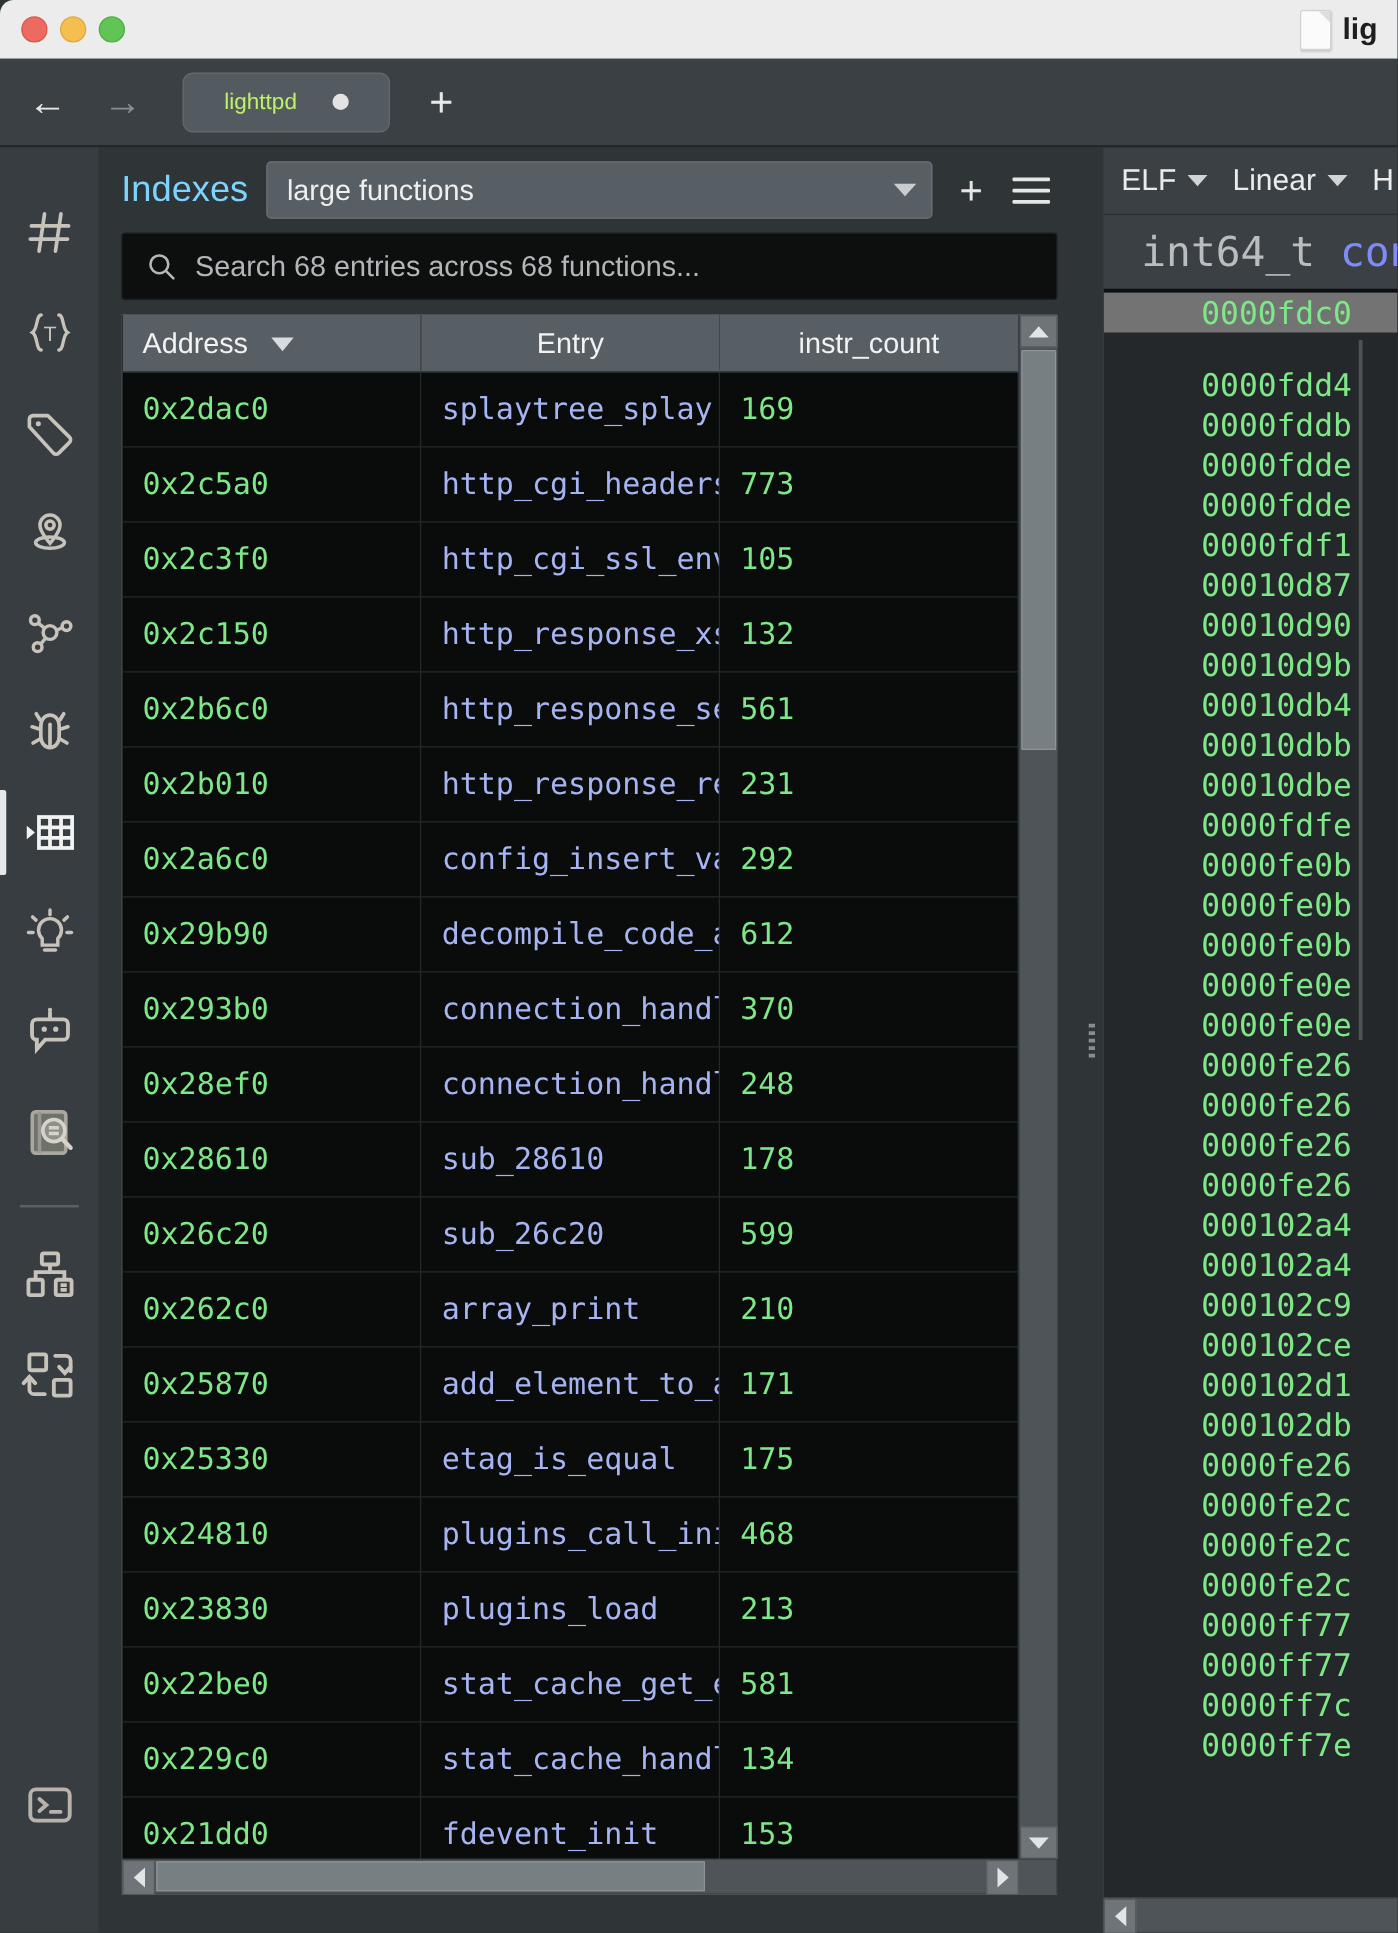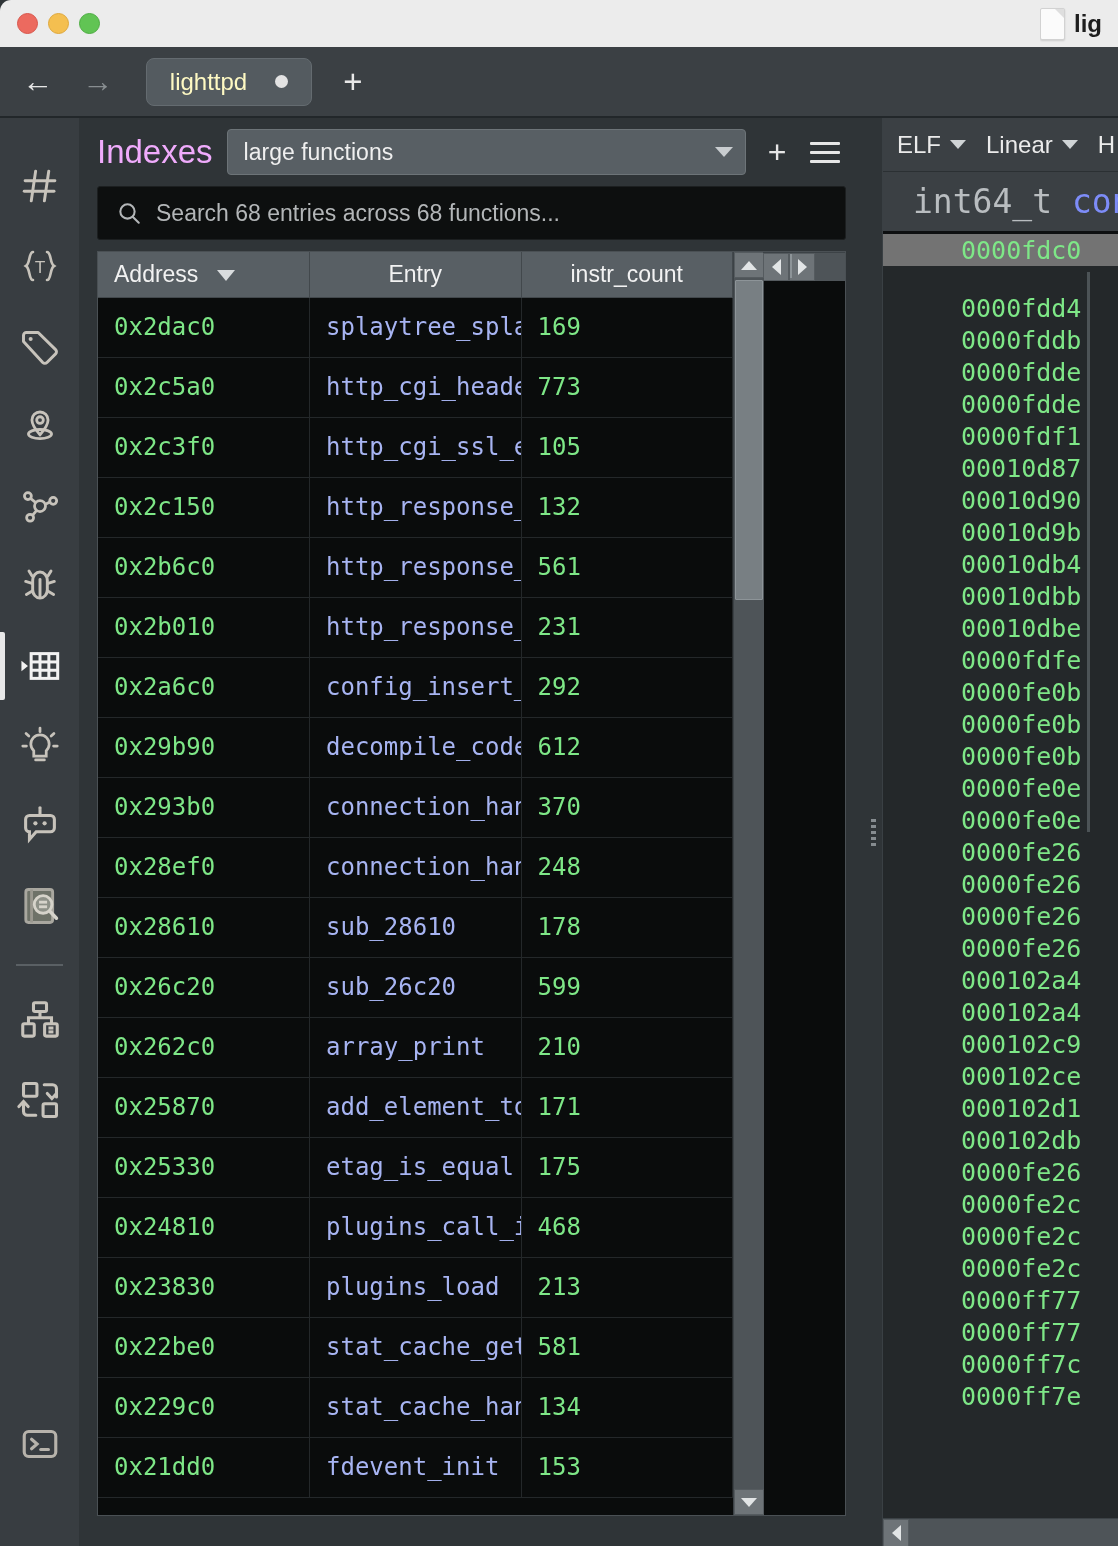--- a/index.html
+++ b/index.html
@@ -54,21 +54,21 @@
     justify-content: center; font-size: 31px; line-height: 1;
   }
   .navbtn.back { color: #e6e6e6; margin-left: 16px; }
   .navbtn.fwd  { color: #888e91; margin-left: 16px; }
   .tab {
     margin-left: 26px; height: 48px; min-width: 166px;
     background: #545b60; border: 1px solid #646b70; border-radius: 8px;
     display: flex; align-items: center; justify-content: center; gap: 28px;
     padding: 0 22px;
   }
-  .tab-label { font-size: 24px; color: #fef9c3; text-align: center; }
+  .tab-label { font-size: 18px; color: #bef264; text-align: center; }
   .tab-dot { width: 13px; height: 13px; border-radius: 50%; background: #e3e3e3; }
   .newtab {
     margin-left: 23px; font-size: 33px; color: #e8e8e8; line-height: 1;
     width: 36px; text-align: center; font-weight: 300;
   }
 
   
   .main {
     position: absolute; top: 118px; left: 0; width: 1118px; height: 1428px;
     display: flex; background: #2f3437;
@@ -94,21 +94,21 @@
                  display: flex; justify-content: center; }
 
   
   .indexpanel {
     flex: 1; min-width: 0; display: flex; flex-direction: column;
     background: #2f3437; position: relative;
   }
   .idx-toolbar {
     height: 68px; display: flex; align-items: center; padding: 0 0 0 18px; gap: 14px;
   }
-  .idx-title { font-size: 33px; color: #f0abfc; white-space: nowrap; }
+  .idx-title { font-size: 29px; color: #7dd3fc; white-space: nowrap; }
   .idx-select {
     flex: 1; height: 46px; background: #585f64; border: 1px solid #6d7478;
     border-radius: 4px; display: flex; align-items: center;
     padding: 0 12px 0 16px; min-width: 0;
   }
   .idx-select-text { font-size: 23px; color: #efefef; flex: 1; white-space: nowrap; }
   .caret-down {
     width: 0; height: 0; border-left: 9px solid transparent;
     border-right: 9px solid transparent; border-top: 10px solid #c9cdd0;
   }
@@ -121,21 +121,21 @@
 
   .searchbox {
     margin: 0 18px 0 18px; height: 54px; background: #0d0f0f;
     border: 1px solid #1c1f20; border-radius: 3px;
     display: flex; align-items: center; gap: 14px; padding: 0 18px;
   }
   .search-ph { font-size: 23px; color: #b3b6b8; white-space: nowrap; }
 
   .tablewrap {
     margin: 11px 18px 0 18px; flex: 1; min-height: 0;
-    display: flex; flex-direction: row;
+    display: flex; flex-direction: column;
     border: 1px solid #4a5054; background: #0a0c0c;
   }
   .table-scroll-row { flex: 1; min-height: 0; display: flex; }
   .table-col { flex: 1; min-width: 0; display: flex; flex-direction: column; }
   table.idx {
     width: 100%; border-collapse: collapse; table-layout: fixed;
   }
   table.idx th {
     background: #585f64; color: #f2f2f2; font-size: 23px; font-weight: 400;
     height: 45px; border-right: 1px solid #42484c; border-bottom: 1px solid #42484c;

